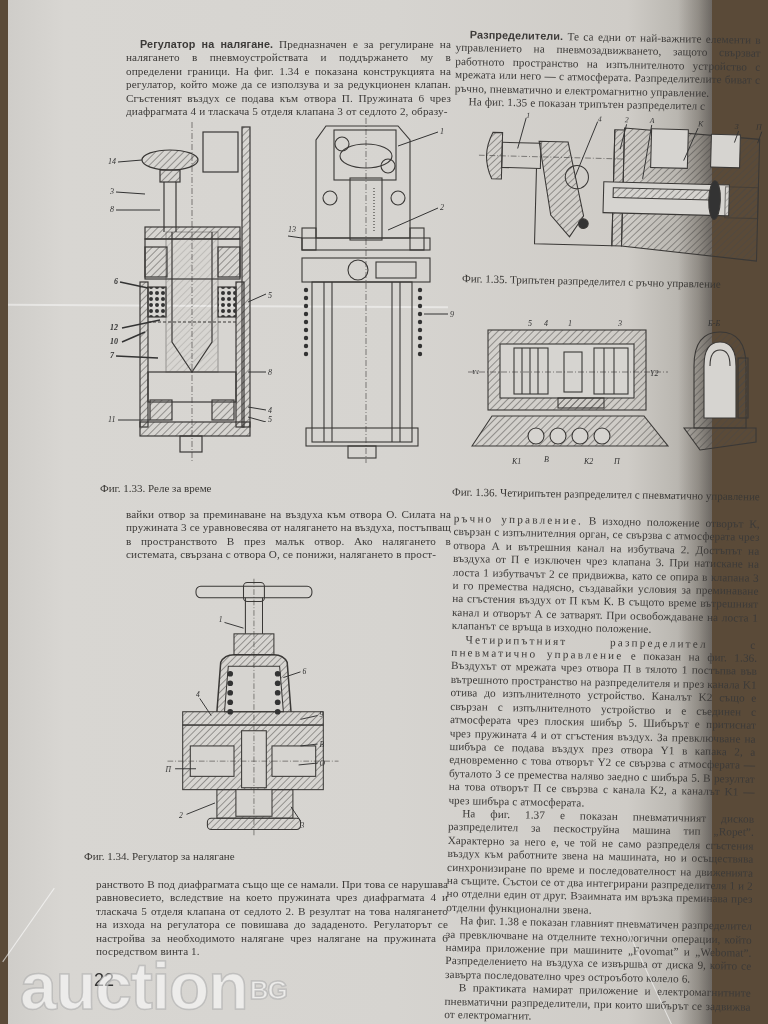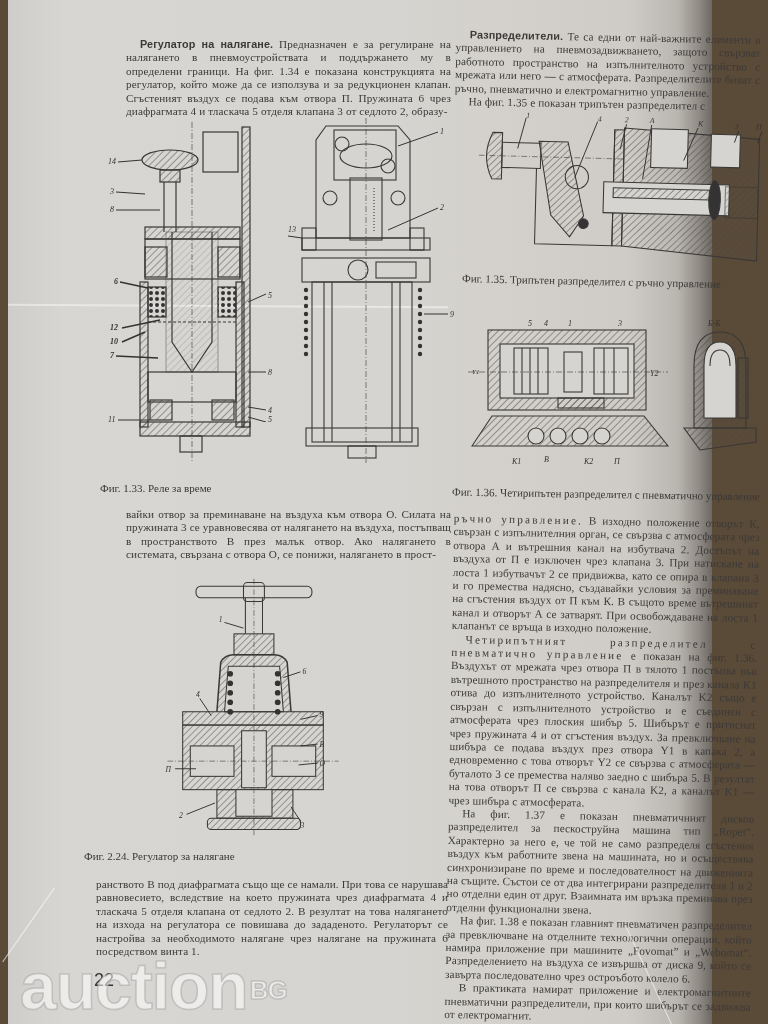--- a/index.html
+++ b/index.html
@@ -248,21 +248,21 @@
         <line x1="18" y1="200" x2="40" y2="200"></line>
           <text x="8" y="203" stroke="none">П</text>
         <line x1="30" y1="248" x2="60" y2="236"></line>
           <text x="22" y="252" stroke="none">2</text>
         <line x1="140" y1="240" x2="150" y2="255"></line>
           <text x="150" y="262" stroke="none">3</text>
       </g>
     </svg>
   </div>
 
-  <div class="caption" style="left:76px; top:850px;">Фиг. 2.24. Регулатор за налягане</div>
+  <div class="caption" style="left:76px; top:850px;">Фиг. 1.34. Регулатор за налягане</div>
 
   <div class="col left-col" style="top:878px; left:88px; width:352px;">
     <p>ранството В под диафрагмата също ще се намали. При това се нарушава равновесието, вследствие на което пружината чрез диафрагмата 4 и тласкача 5 отделя клапана от седлото 2. В резултат на това налягането на изхода на регулатора се повишава до зададеното. Регулаторът се настройва за необходимото налягане чрез налягане на пружината 6 посредством винта 1.</p>
   </div>
 
   <div class="col right-col" style="top:28px;">
     <p class="indent">
       <span class="heading-run">Разпределители.</span><span> Те са едни от най-важните елементи в управлението на пневмозадвижването, защото свързват работното пространство на изпълнителното устройство с мрежата или него — с атмосферата. Разпределителите биват с ръчно, пневматично и електромагнитно управление.</span>
     </p>
     <p class="indent">На фиг. 1.35 е показан трипътен разпределител с</p>

